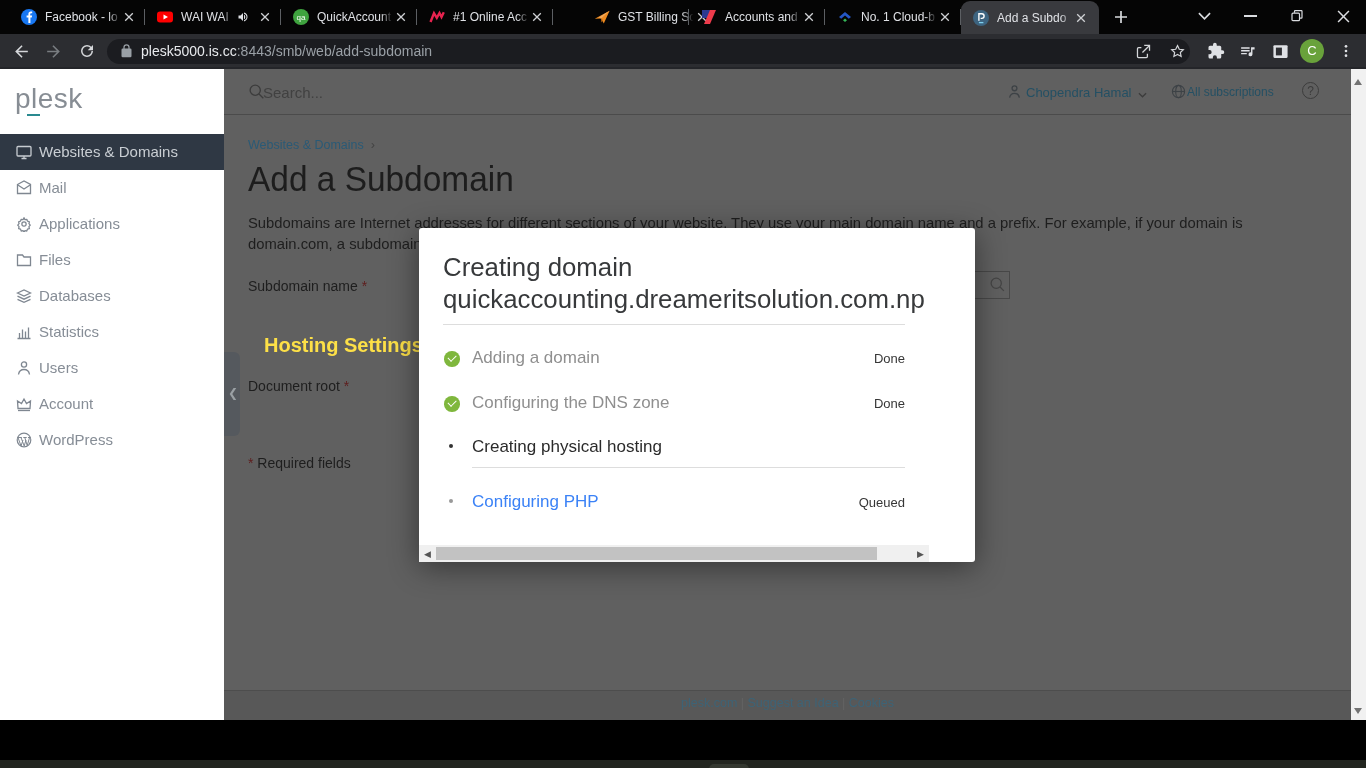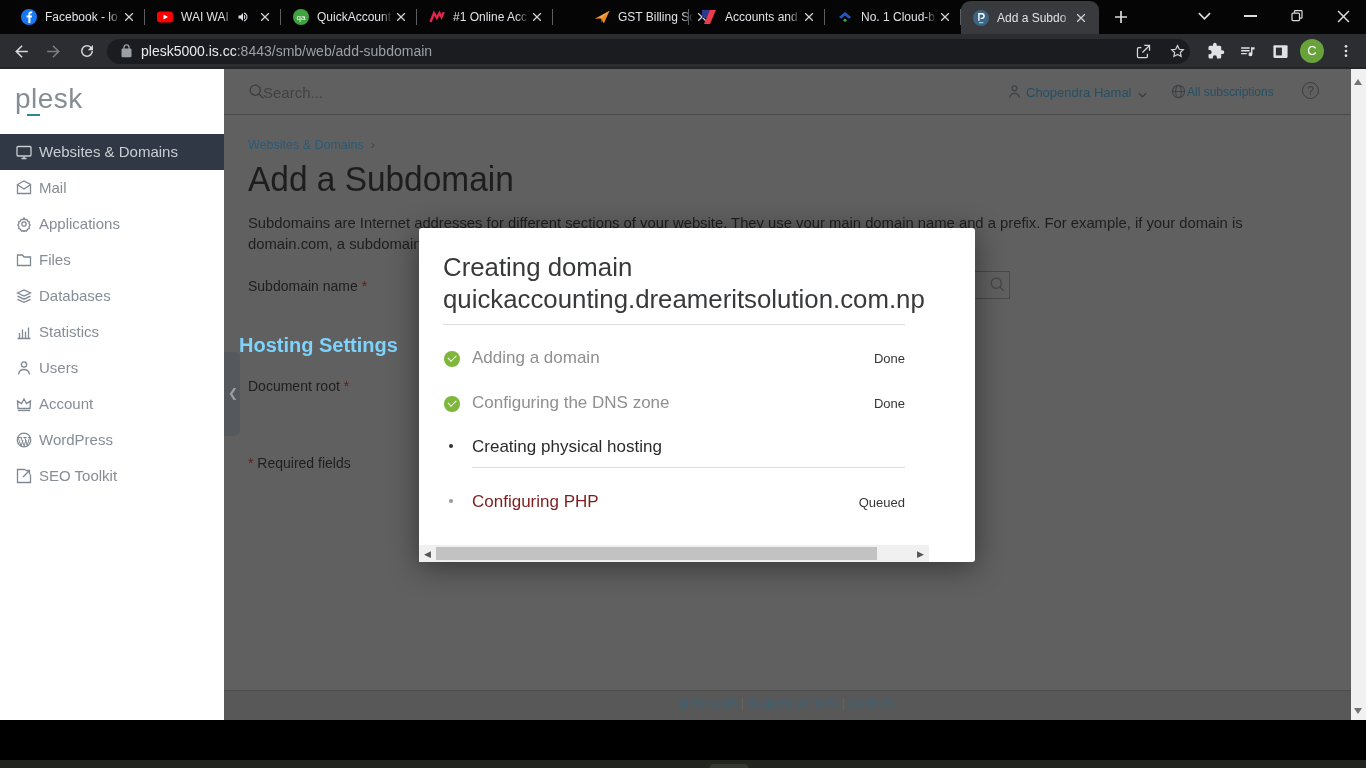--- a/index.html
+++ b/index.html
@@ -236,21 +236,21 @@
     </div>
     <div style="position:absolute;left:24px;top:69px;font-size:12.5px;color:#2a5a76">Websites &amp; Domains <span style="color:#434343">&nbsp;›</span></div>
     <div style="position:absolute;left:24px;top:90px;font-size:35px;color:#1d1d1d;transform:scale(0.955,1);transform-origin:0 0">Add a Subdomain</div>
     <div style="position:absolute;left:24px;top:144px;width:1010px;font-size:14.8px;line-height:21px;color:#1e1e1e">Subdomains are Internet addresses for different sections of your website. They use your main domain name and a prefix. For example, if your domain is domain.com, a subdomain may look like shop.domain.com.</div>
     <div style="position:absolute;left:24px;top:209px;font-size:14px;color:#1e1e1e">Subdomain name <span style="color:#5e1c1c">*</span></div>
     <div style="position:absolute;left:214px;top:202px;width:572px;height:28px;border:1px solid #484848"></div>
     <svg style="position:absolute;left:765px;top:207px;width:17px;height:17px" viewBox="0 0 20 20" fill="none" stroke="#454545" stroke-width="1.5">
           <circle cx="8.5" cy="8.5" r="6"></circle>
           <path d="M13 13l4.5 4.5"></path>
         </svg>
-    <div style="position:absolute;left:15px;top:265px;font-size:20px;font-weight:bold;color:#7dd3fc">Hosting Settings</div>
+    <div style="position:absolute;left:40px;top:265px;font-size:20px;font-weight:bold;color:#fde047">Hosting Settings</div>
     <div style="position:absolute;left:24px;top:309px;font-size:14px;color:#1e1e1e">Document root <span style="color:#5e1c1c">*</span></div>
     <div style="position:absolute;left:24px;top:386px;font-size:14px;color:#1e1e1e"><span style="color:#5e1c1c">*</span> Required fields</div>
     <div id="footer"><span style="position:relative;top:4px;font-size:12.5px;display:inline-block"><span class="dimlink">plesk.com</span><span style="color:#636363"> | </span><span class="dimlink">Suggest an Idea</span><span style="color:#636363"> | </span><span class="dimlink">Cookies</span></span></div>
   </div>
   <div id="sidebar">
     <div id="logo">plesk</div>
     <div id="logobar"></div>
     <div class="mi act" style="top:65px">
           <svg class="ic" viewBox="0 0 16 16" fill="none" stroke="#c7ccd1" stroke-width="1.3">
             <rect x="1" y="2.5" width="14" height="9.5" rx="1"></rect>
@@ -305,27 +305,20 @@
           </svg>
           <div class="tx">Account</div>
         </div>
     <div class="mi" style="top:353px">
           <svg class="ic" viewBox="0 0 16 16" fill="none" stroke="#7f8791" stroke-width="1.2">
             <circle cx="8" cy="8" r="6.8"></circle>
             <path d="M2 5.5l3 8.5 2-6M5 5.5l3.2 8.5L10 8M8.8 5.5l2.4 8 2.4-8M1.8 5.5h4M7.3 5.5h3.4M12 5.5h2.4" stroke-width="1"></path>
           </svg>
           <div class="tx">WordPress</div>
         </div>
-    <div class="mi" style="top:389px">
-          <svg class="ic" viewBox="0 0 16 16" fill="none" stroke="#7f8791" stroke-width="1.3">
-            <path d="M14.5 6.5v8h-13v-13h8"></path>
-            <path d="M9.5 2.5h4v4M13.5 2.5L7 9"></path>
-          </svg>
-          <div class="tx">SEO Toolkit</div>
-        </div>
   </div>
   <div id="collapser">
         <span>❮</span>
       </div>
   <div id="vscroll">
     <div style="position:absolute;left:3px;top:10px;width:0;height:0;border-left:4.5px solid transparent;border-right:4.5px solid transparent;border-bottom:6px solid #737373"></div>
     <div style="position:absolute;left:3px;top:639px;width:0;height:0;border-left:4.5px solid transparent;border-right:4.5px solid transparent;border-top:6px solid #737373"></div>
   </div>
   <div id="modal">
     <div id="mtitle">Creating domain quickaccounting.dreameritsolution.com.np</div>
@@ -340,21 +333,21 @@
           <div class="lbl" style="color:#8f8f8f">Configuring the DNS zone</div>
           <div class="st">Done</div>
         </div>
     <div class="mrow" style="top:209px">
           <div class="bull" style="background:#333"></div>
           <div class="lbl" style="color:#2b2b2b">Creating physical hosting</div>
         </div>
     <div style="position:absolute;left:53px;top:239px;width:433px;border-top:1px solid #ddd"></div>
     <div class="mrow" style="top:264px">
           <div class="bull" style="background:#999"></div>
-          <div class="lbl" style="color:#7f1d1d">Configuring PHP</div>
+          <div class="lbl" style="color:#3b82f6">Configuring PHP</div>
           <div class="st">Queued</div>
         </div>
     <div id="mscroll">
           <div id="mthumb"></div>
           <div class="sarr" style="left:5px">◀</div>
           <div class="sarr" style="right:5px">▶</div>
         </div>
   </div>
 </div>
 

